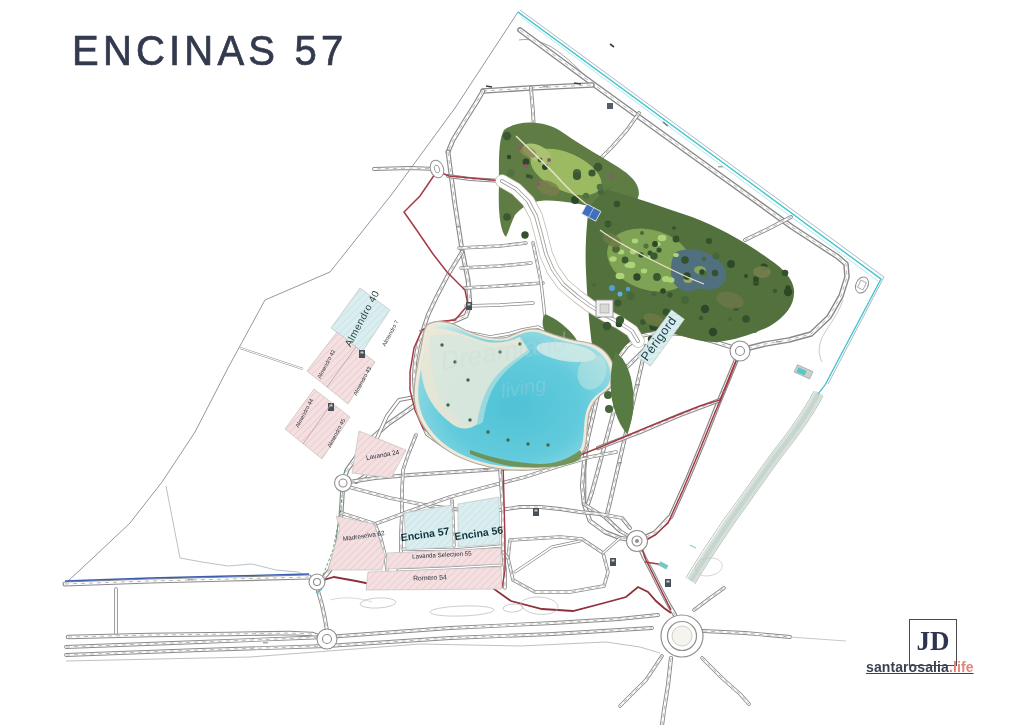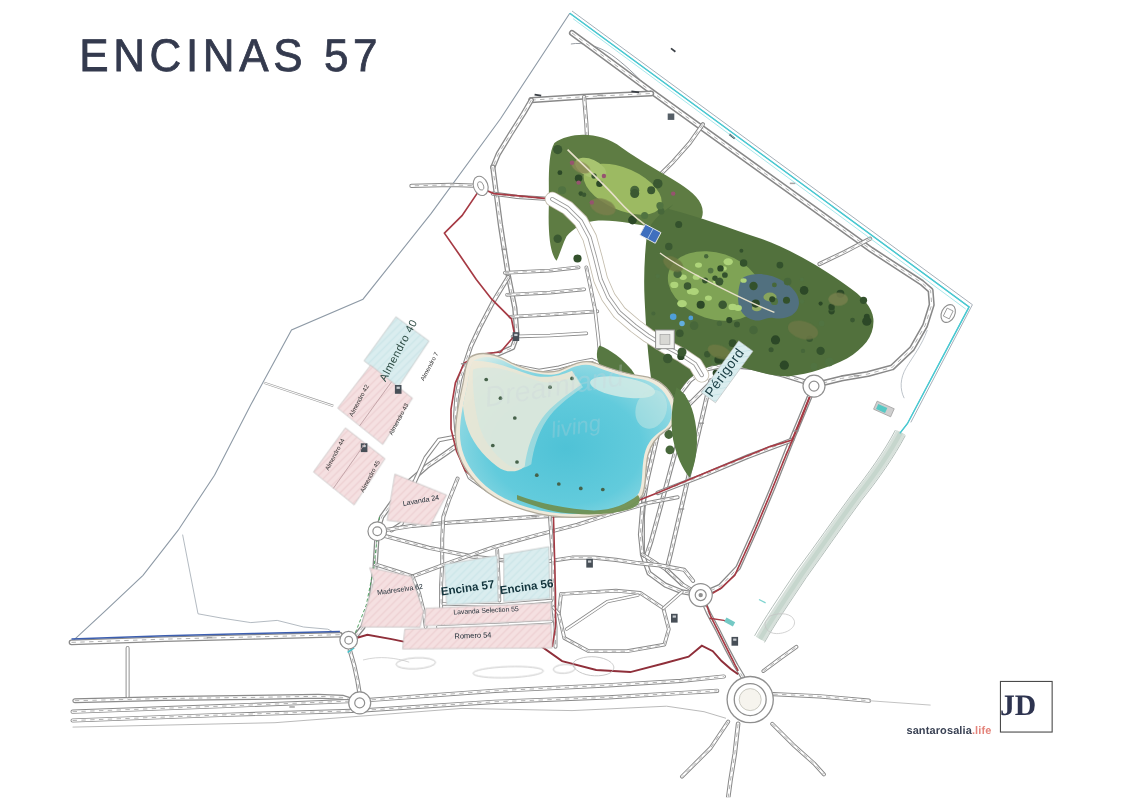--- a/index.html
+++ b/index.html
@@ -801,16 +801,16 @@
 <text x="430" y="580" transform="rotate(-2 430 580)" font-size="6.8" fill="#222f38" font-weight="normal" letter-spacing="0" text-anchor="middle" font-family="Liberation Sans,sans-serif">Romero 54</text>
 
 <text x="662" y="341" transform="rotate(-54 662 341)" font-size="12.5" fill="#1d4147" font-weight="normal" letter-spacing="0.5" text-anchor="middle" font-family="Liberation Sans,sans-serif">Périgord</text>
 </svg>
 
 <div class="abs" style="left:72px;top:28px;font-size:40px;font-weight:normal;-webkit-text-stroke:0.7px #343a4e;color:#343a4e;letter-spacing:4.2px;transform:scaleY(1.04);transform-origin:left top;">ENCINAS 57</div>
 
 
 <div class="abs" style="left:909px;top:619px;width:46px;height:45px;border:1.4px solid #4a4a4a;background:#fff;"></div>
 
-<div class="abs" style="left:909px;top:626px;width:48px;text-align:left;font-family:'Liberation Serif',serif;font-weight:bold;font-size:27px;color:#2e3450;">JD</div>
-
-<div class="abs" style="left:824px;top:659px;font-size:10px;font-weight:bold;color:#3a4254;letter-spacing:0.1px;">santarosalia<span style="color:#e4837a;">.life</span></div>
+<div class="abs" style="left:909px;top:626px;width:48px;text-align:center;font-family:'Liberation Serif',serif;font-weight:bold;font-size:27px;color:#2e3450;">JD</div>
+
+<div class="abs" style="left:866px;top:659px;font-size:14px;font-weight:bold;color:#3a4254;letter-spacing:0.1px;text-decoration:underline;">santarosalia<span style="color:#e4837a;">.life</span></div>
 </div>
 
 </body></html>

